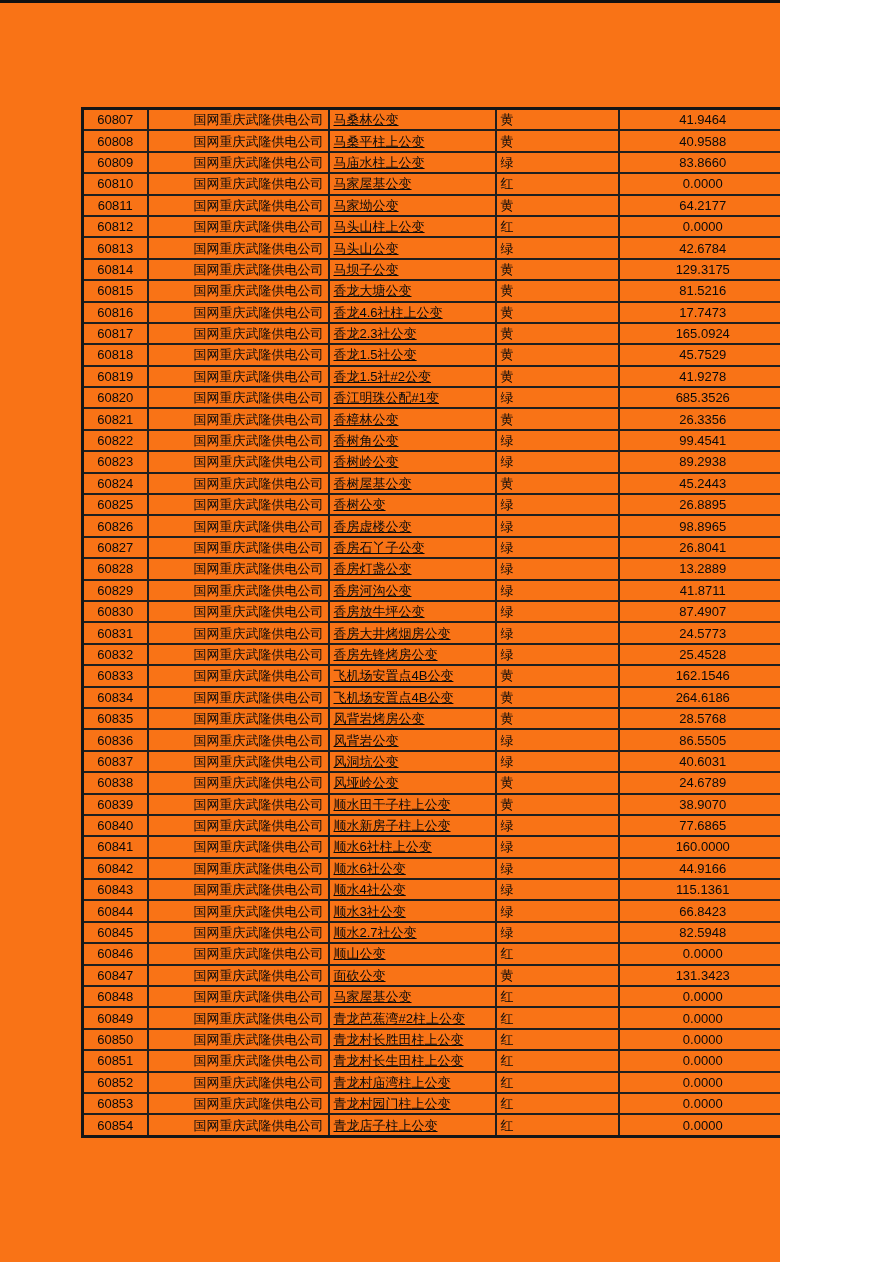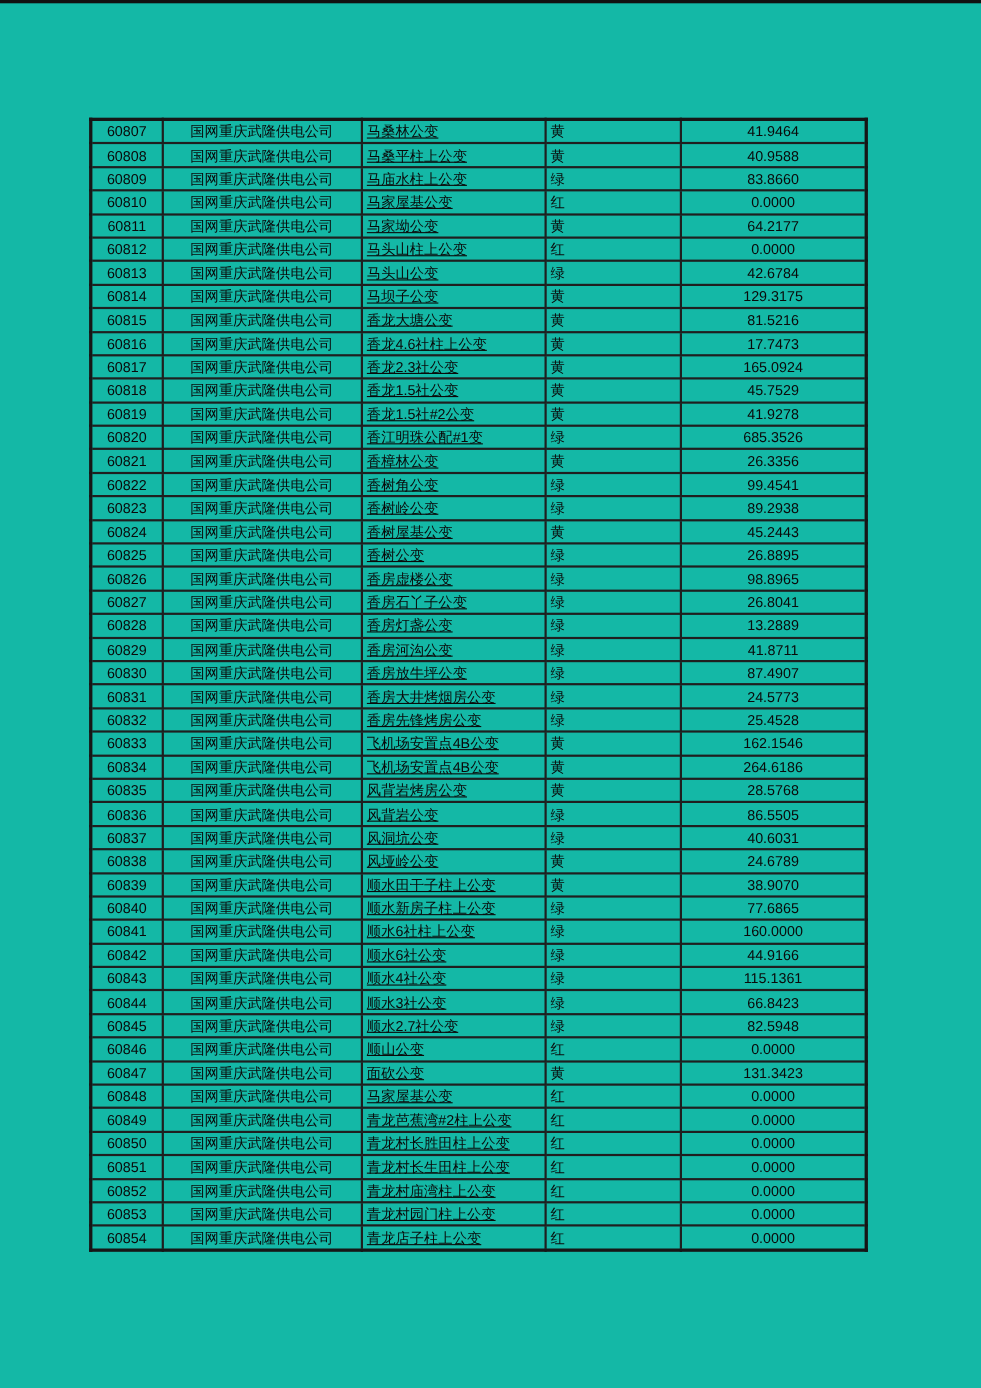--- a/index.html
+++ b/index.html
@@ -1,21 +1,21 @@
 <!DOCTYPE html>
 <html><head>
 <meta charset="utf-8">
 <style>
   html, body { margin: 0; padding: 0; }
   body { background: #ffffff; font-family: "Liberation Sans", "DejaVu Sans", sans-serif; }
   .screen {
     position: relative;
-    width: 892px;
+    width: 780px;
     height: 1262px;
-    background: #14b8a6;
+    background: #f97316;
     overflow: hidden;
   }
   .top-edge {
     position: absolute;
     top: 0; left: 0;
     width: 100%;
     height: 3px;
     background: #111111;
   }
   table.data-grid {
@@ -31,21 +31,21 @@
     border: 2px solid #1f1f1f;
     height: 19.4px;
     padding: 0 4px;
     font-size: 13px;
     line-height: 19px;
     color: #0a0a0a;
     white-space: nowrap;
     overflow: hidden;
   }
   td.col-id    { text-align: center; }
-  td.col-company { text-align: center; }
+  td.col-company { text-align: right; }
   td.col-station { text-align: left; text-decoration: underline; }
   td.col-status  { text-align: left; }
   td.col-value   { text-align: center; }
 </style>
 </head>
 <body>
 
 <div class="screen">
   <div class="top-edge"></div>
 

